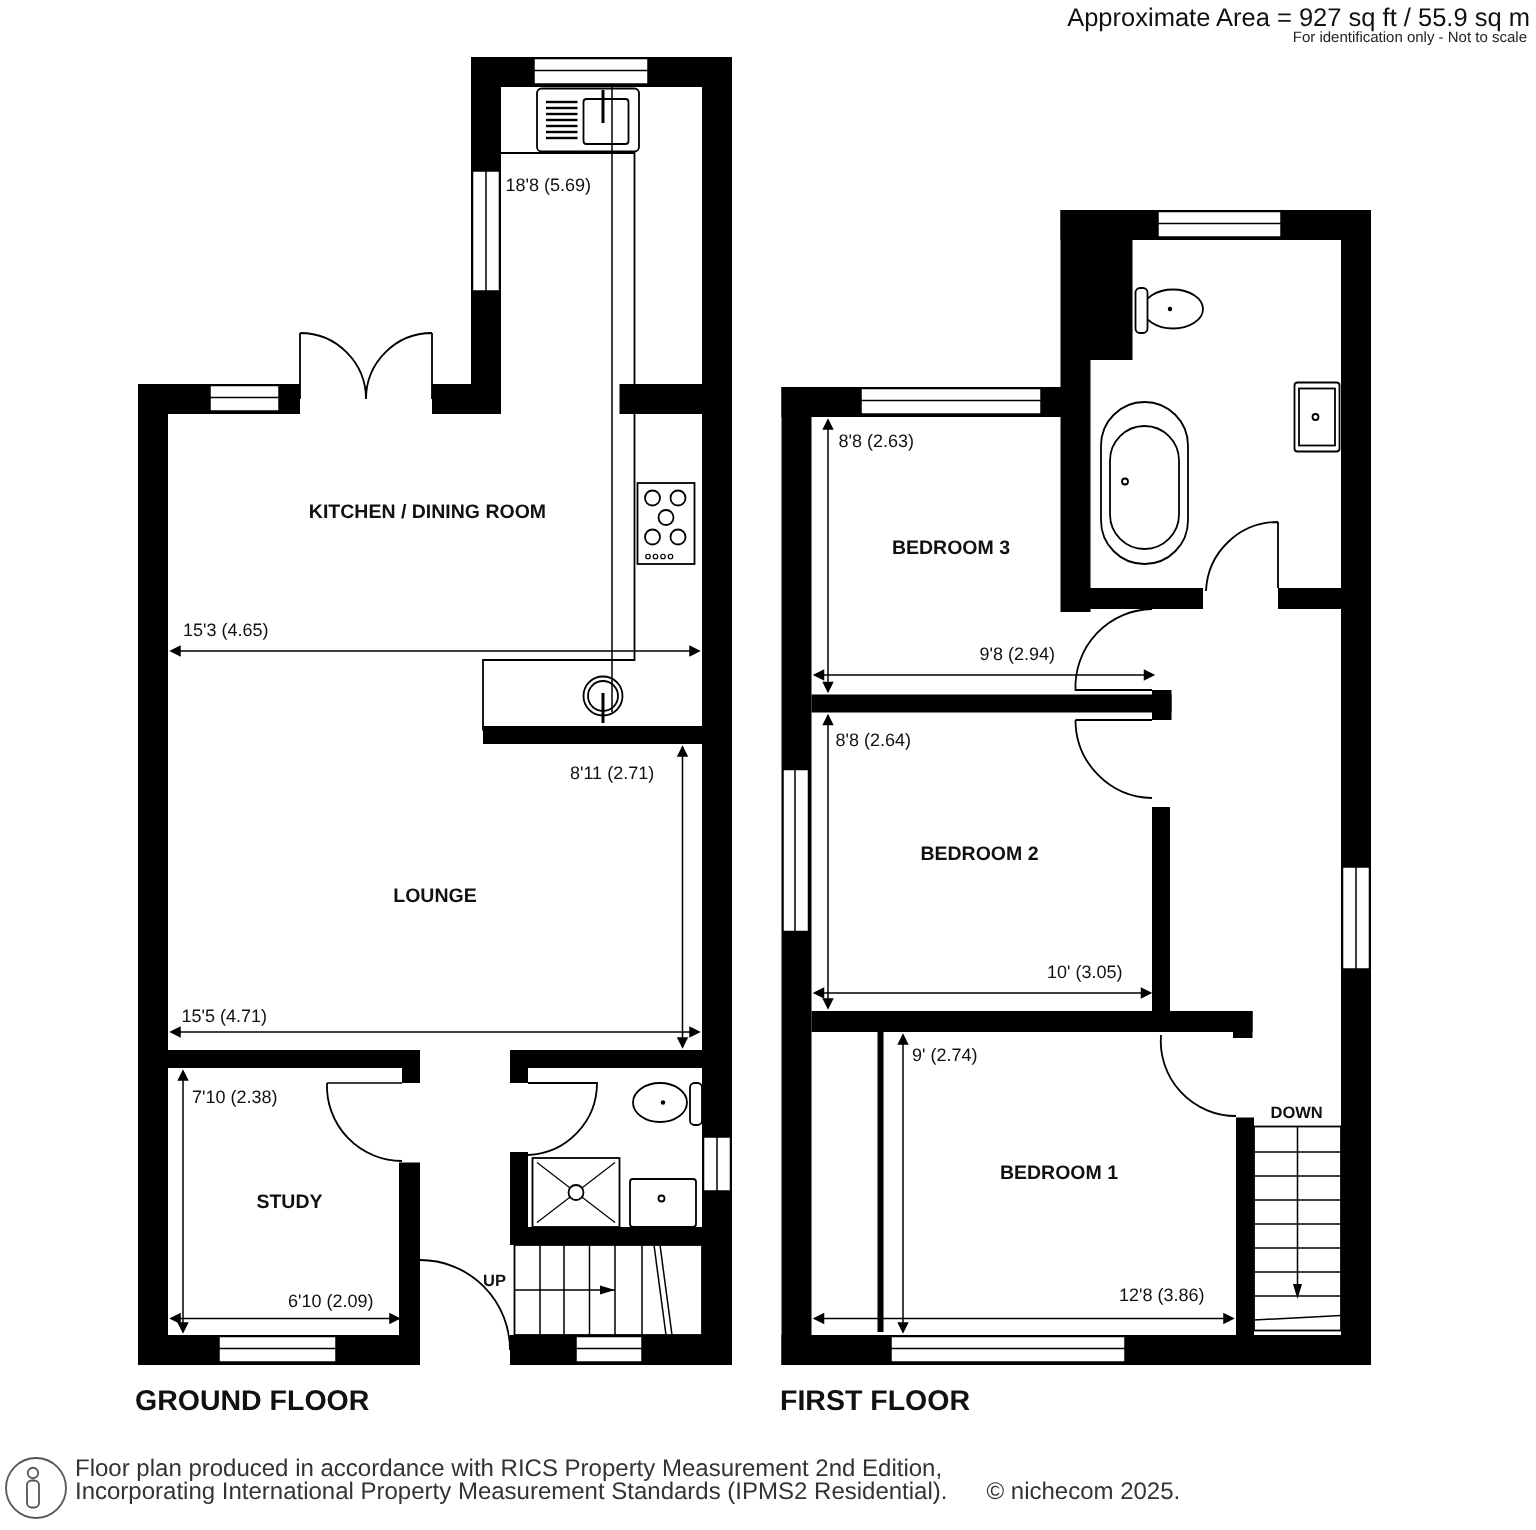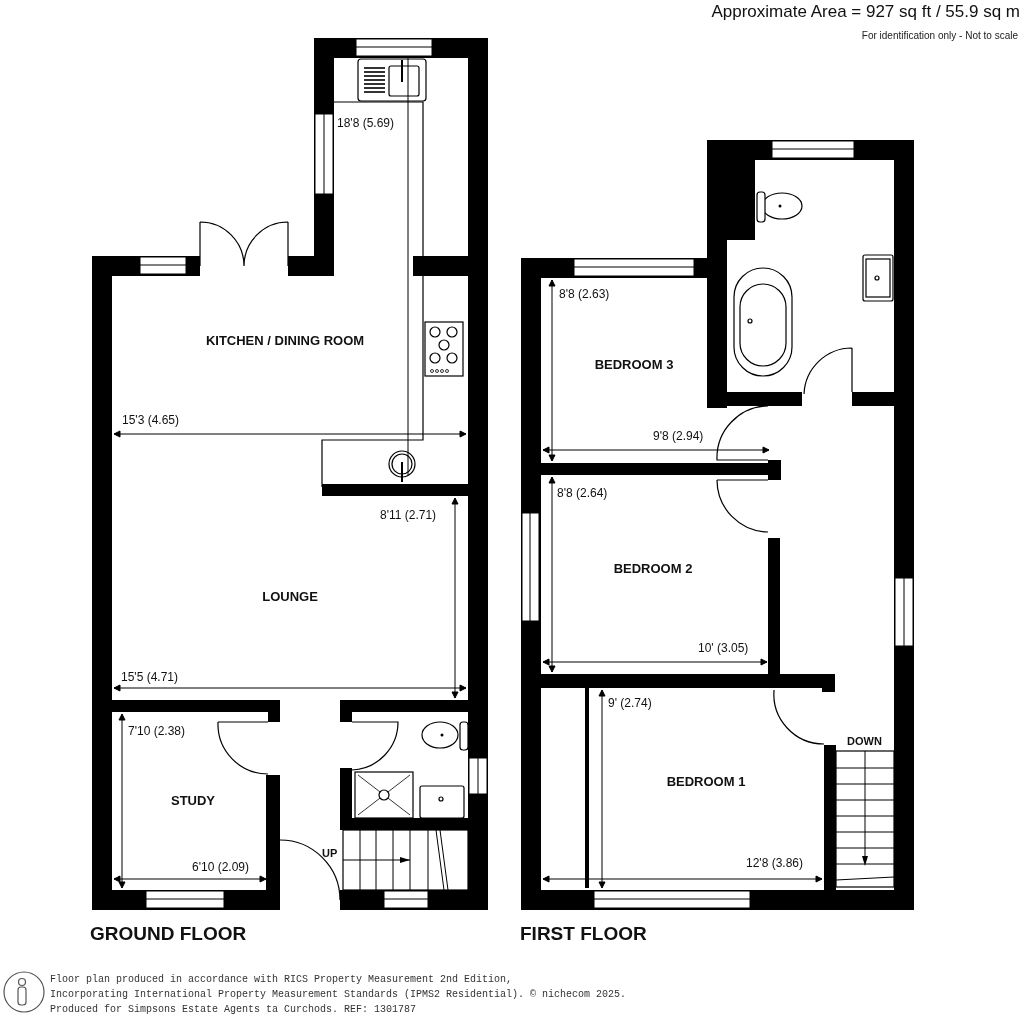--- a/index.html
+++ b/index.html
@@ -1,30 +1,30 @@
 <!DOCTYPE html>
 <html><head>
 <meta charset="utf-8">
 <style>
   html, body { margin: 0; padding: 0; background: #ffffff; }
   body { width: 1024px; height: 1020px; position: relative; overflow: hidden; font-family: "Liberation Sans", sans-serif; color: #1a1a1a; }
   .area-title { position: absolute; top: 2px; right: 4px; font-size: 17px; color: #111; white-space: nowrap; }
-  .area-note { position: absolute; top: 30px; right: 6px; font-size: 10px; color: #222; white-space: nowrap; }
+  .area-note { position: absolute; top: 20px; right: 6px; font-size: 10px; color: #222; white-space: nowrap; }
   svg.plan { position: absolute; left: 0; top: 0; }
   .wall { fill: #000; }
   .win { fill: #fff; stroke: #000; stroke-width: 1; }
   .thin { fill: none; stroke: #000; stroke-width: 1.2; }
   .fx { fill: #fff; stroke: #000; stroke-width: 1.2; }
   .dim { stroke: #000; stroke-width: 1; fill: none; }
   .room-label { font-family: "Liberation Sans", sans-serif; font-weight: bold; font-size: 13px; fill: #111; }
   .dim-label { font-family: "Liberation Sans", sans-serif; font-size: 12px; fill: #111; }
   .floor-label { font-family: "Liberation Sans", sans-serif; font-weight: bold; font-size: 19px; fill: #111; }
   .small-label { font-family: "Liberation Sans", sans-serif; font-weight: bold; font-size: 11px; fill: #111; }
-  .footer { position: absolute; left: 50px; top: 972px; font-size: 10px; line-height: 15px; color: #333; font-family: Liberation Mono, monospace; }
-  .footer .brand { margin-left: 6px; }
+  .footer { position: absolute; left: 50px; top: 972px; font-size: 16px; line-height: 15px; color: #333; }
+  .footer .brand { margin-left: 26px; }
   .person-icon { position: absolute; left: 2px; top: 970px; }
 </style>
 </head>
 <body>
 
 <div class="area-title">Approximate Area = 927 sq ft / 55.9 sq m</div>
 <div class="area-note">For identification only - Not to scale</div>
 
 <svg class="plan" width="1024" height="1020" viewBox="0 0 1024 1020">
 
@@ -269,14 +269,13 @@
 
 <svg class="person-icon" width="44" height="44" viewBox="0 0 44 44">
   <circle cx="22" cy="22" r="20" fill="none" stroke="#555" stroke-width="1.2"></circle>
   <circle cx="20" cy="12" r="3.5" fill="none" stroke="#555" stroke-width="1.2"></circle>
   <rect x="16" y="17" width="8" height="18" rx="3" fill="none" stroke="#555" stroke-width="1.2"></rect>
 </svg>
 
 <div class="footer">
   <div>Floor plan produced in accordance with RICS Property Measurement 2nd Edition,</div>
   <div><span>Incorporating International Property Measurement Standards (IPMS2 Residential).</span><span class="brand">© nichecom 2025.</span></div>
-  <div>Produced for Simpsons Estate Agents ta Curchods.   REF: 1301787</div>
 </div>
 
 </body></html>

